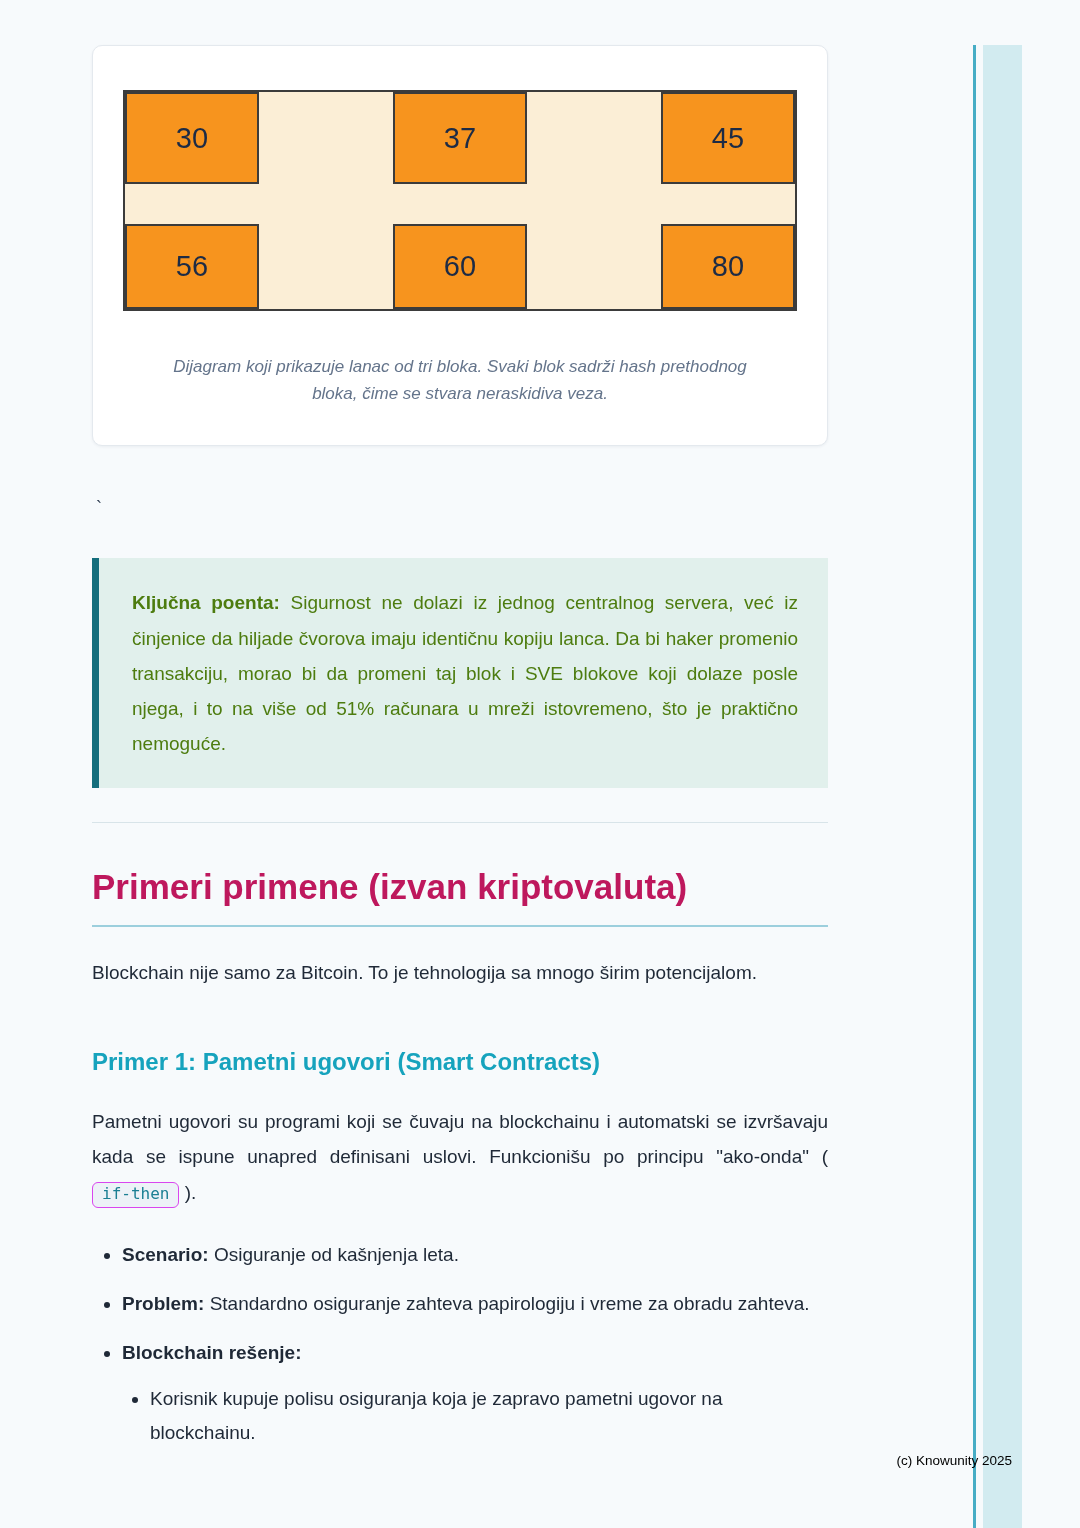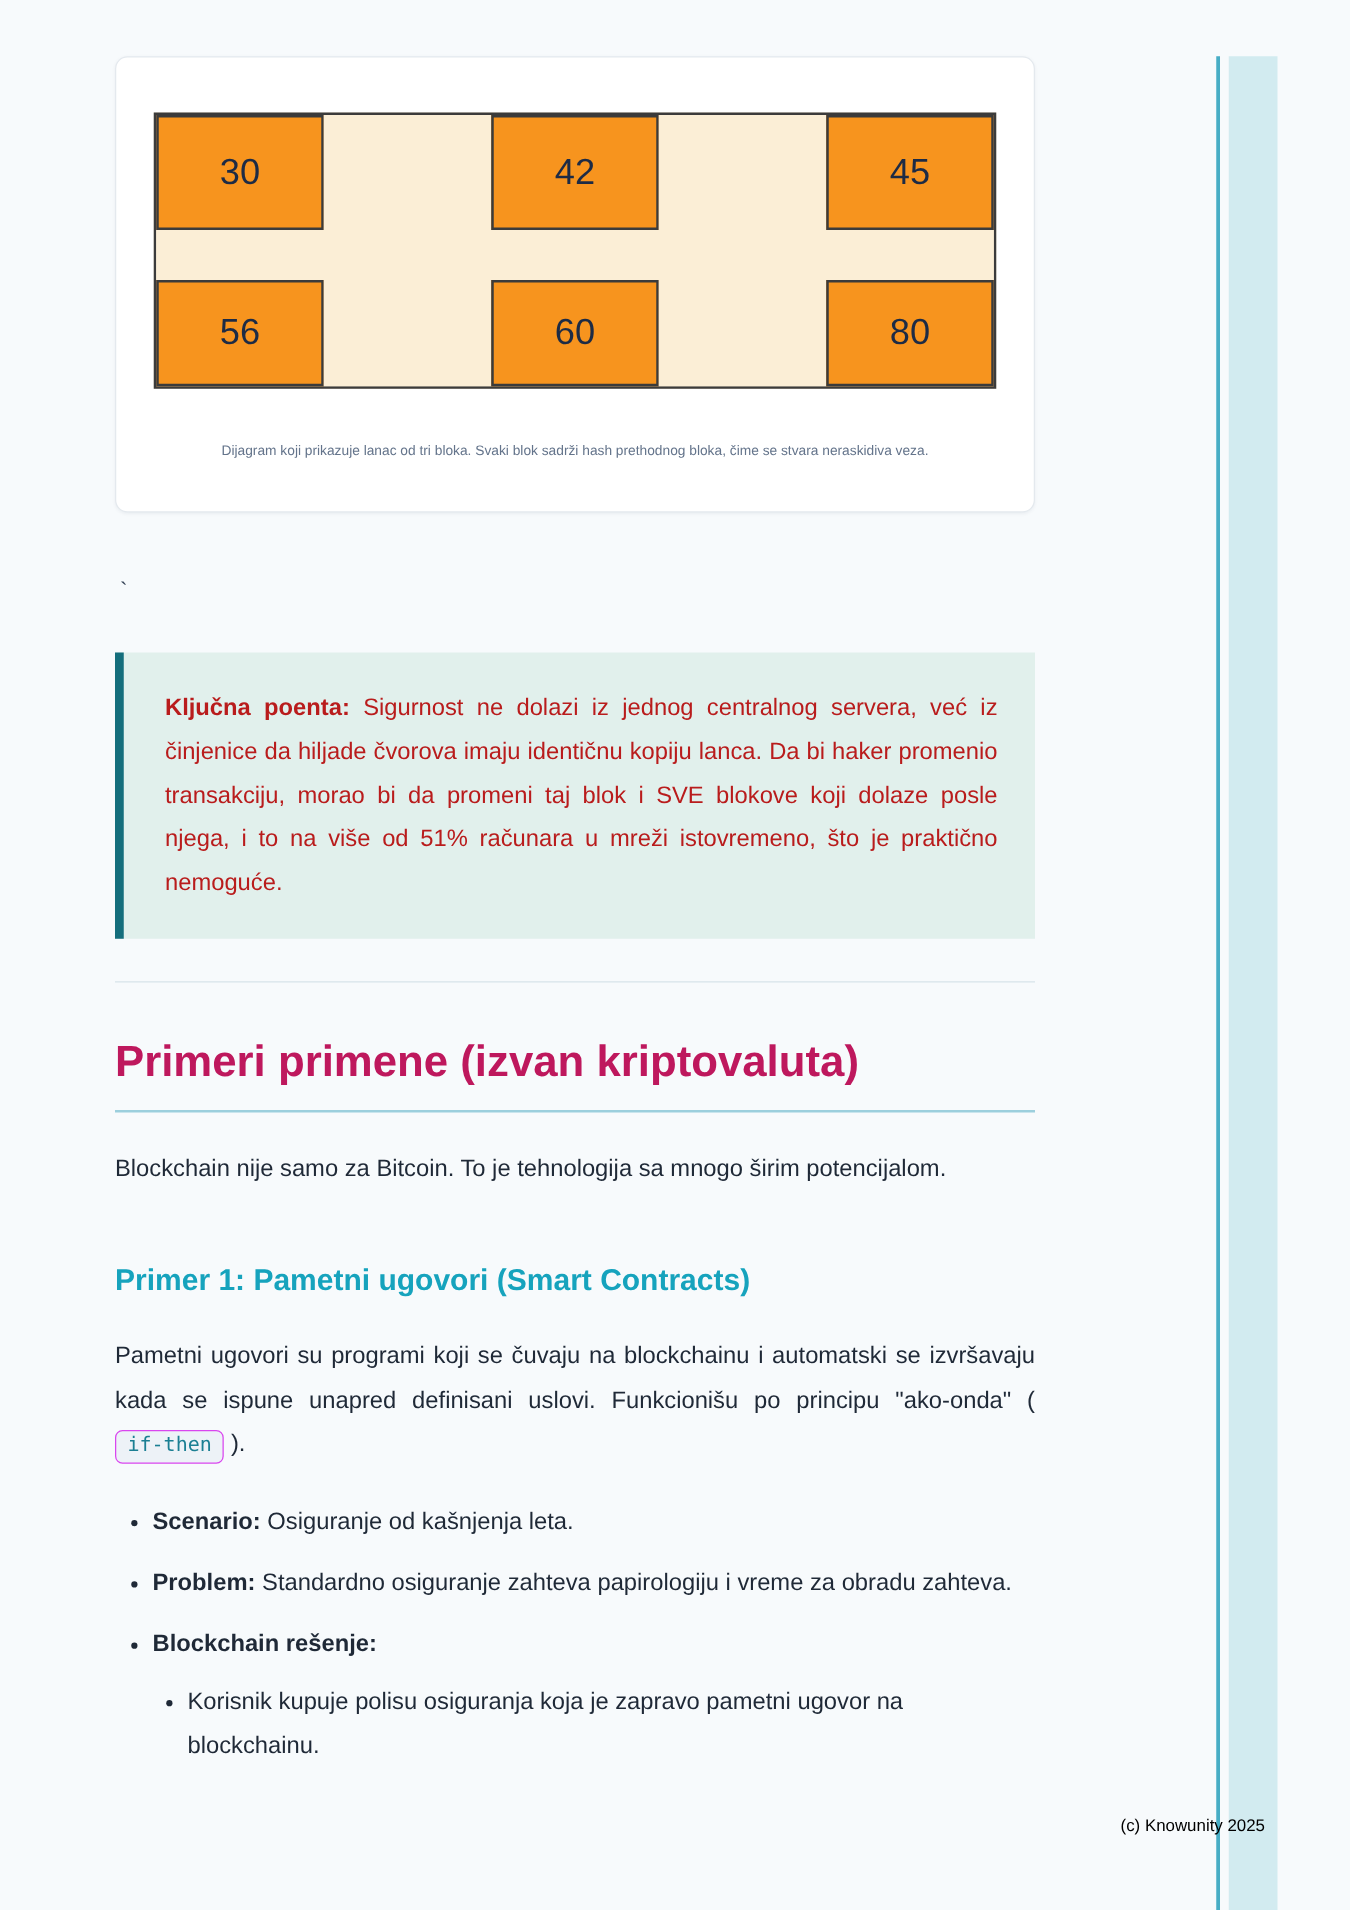--- a/index.html
+++ b/index.html
@@ -36,21 +36,22 @@
   .cell.orange {
     background: #f7941e;
     border: 2px solid #3b3b3b;
     display: flex; align-items: center; justify-content: center;
     font-size: 29px; font-weight: 500; color: #1d2b45;
   }
   .diagram-caption {
     margin: 42px auto 0 auto;
     max-width: 600px;
     text-align: center;
-    font-size: 11px;
+    font-style: italic;
+    font-size: 17px;
     line-height: 1.6;
     color: #64748b;
   }
 
   .stray-backtick {
     margin: 52px 0 0 4px;
     font-size: 18px;
     color: #334155;
     height: 22px;
   }
@@ -58,21 +59,21 @@
   
   .callout {
     margin-top: 38px;
     background: #e1f0ec;
     border-left: 7px solid #146e7c;
     padding: 27px 30px 27px 33px;
   }
   .callout p {
     font-size: 19px;
     line-height: 1.85;
-    color: #b91c1c;
+    color: #4d7c0f;
     text-align: justify;
   }
   .callout strong { font-weight: 700; }
 
   .divider {
     border: none;
     border-top: 1px solid #d8e4e9;
     margin-top: 34px;
   }
 
@@ -153,21 +154,21 @@
 </style>
 </head>
 <body>
 
 <div class="content">
 
   <div class="diagram-card">
     <div class="diagram-grid">
       <div class="cell orange">30</div>
       <div class="cell"></div>
-      <div class="cell orange">42</div>
+      <div class="cell orange">37</div>
       <div class="cell"></div>
       <div class="cell orange">45</div>
 
       <div class="cell"></div>
       <div class="cell"></div>
       <div class="cell"></div>
       <div class="cell"></div>
       <div class="cell"></div>
 
       <div class="cell orange">56</div>

